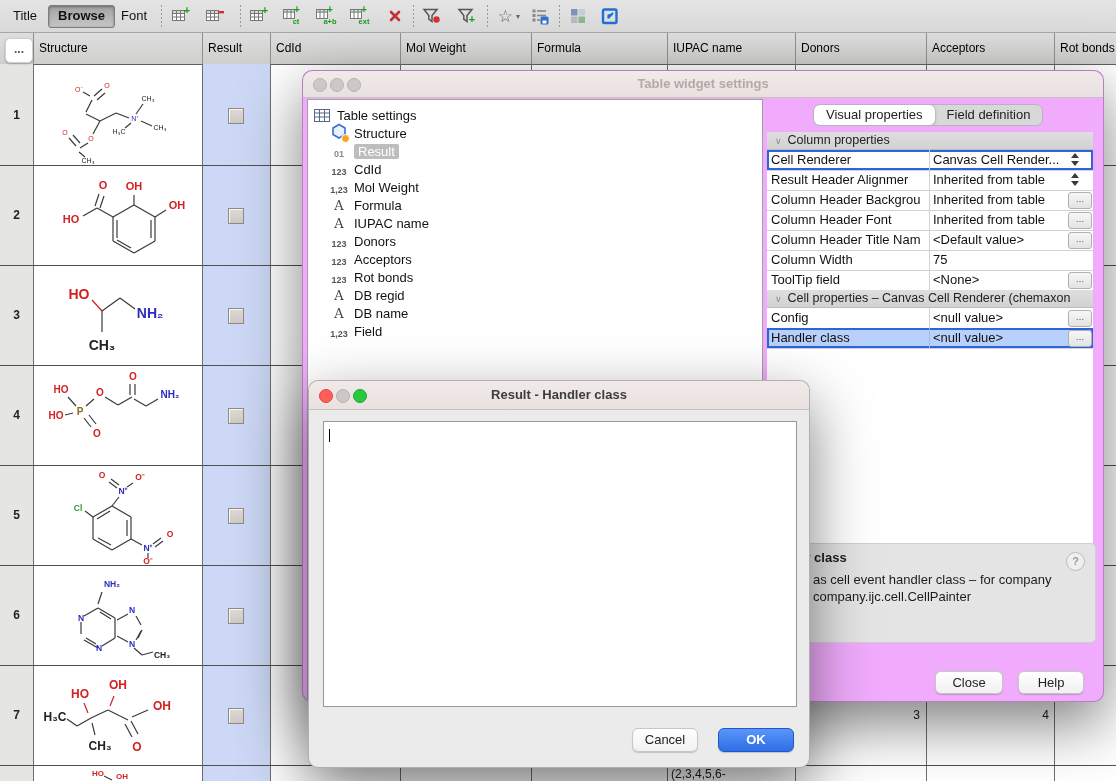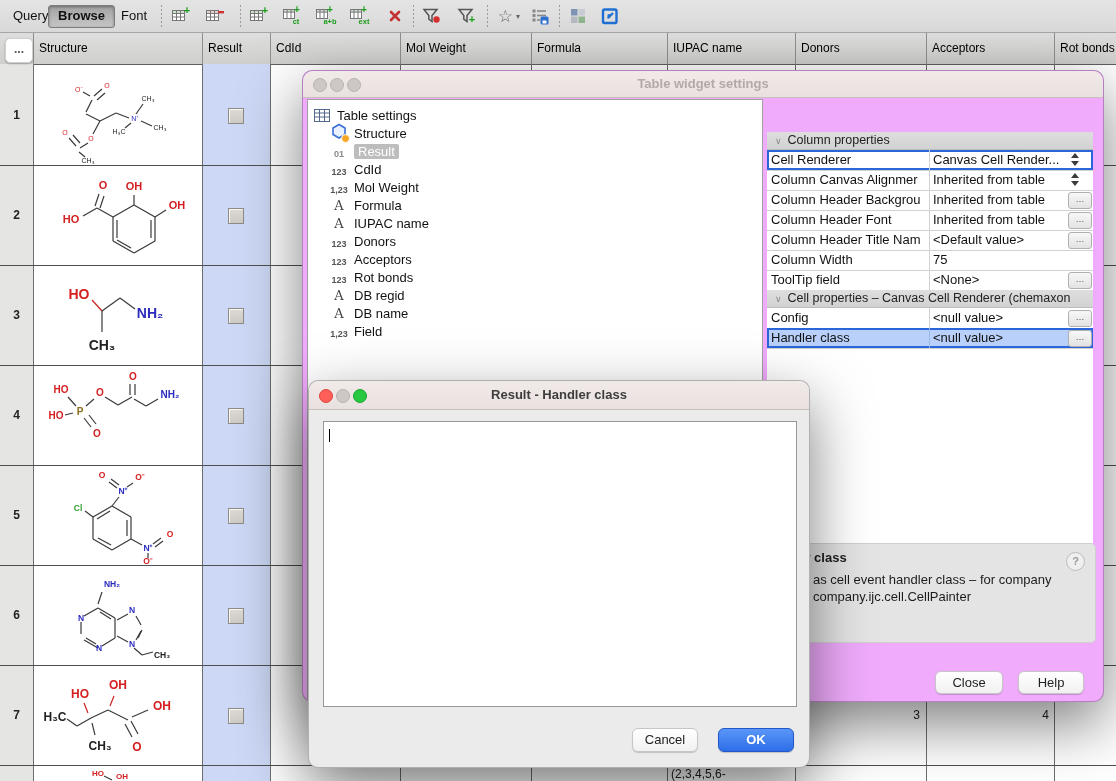--- a/index.html
+++ b/index.html
@@ -83,21 +83,21 @@
             line-height:16px}
   .caret{display:inline-block;width:1px;height:13px;background:#000;vertical-align:-2px}
   .helpfrag{position:absolute;font-size:13px;color:#1c1c1c;white-space:nowrap}
 </style>
 </head>
 <body>
 
 <div id="app">
 
   <div class="toolbar">
-    <div class="ttab" style="left:4px">Query</div>
+    <div class="ttab" style="left:4px">Title</div>
     <div class="ttab pressed" style="left:48px">Browse</div>
     <div class="ttab" style="left:112px">Font</div>
     <div class="tsep" style="left:161px"></div>
 
     <div class="tbtn" style="left:169px">
       <svg width="20" height="20">
           <rect x="1.5" y="4.5" width="12" height="10" fill="#fff" stroke="#777"></rect>
           <rect x="1.5" y="4.5" width="12" height="3" fill="#cfe0cf" stroke="#777"></rect>
           <line x1="5.5" y1="4.5" x2="5.5" y2="14.5" stroke="#777"></line>
           <line x1="9.5" y1="4.5" x2="9.5" y2="14.5" stroke="#777"></line>
@@ -508,34 +508,38 @@
       <div class="trow" style="left:20px;top:204px">
         <span class="tico serif">A</span>
         <span class="tlabel">DB name</span>
       </div>
       <div class="trow" style="left:20px;top:222px">
         <span class="tico">1,23</span>
         <span class="tlabel">Field</span>
       </div>
     </div>
 
+    <div class="tabcapsule" style="left:510px;top:33px">
+      <div class="seg on">Visual properties</div>
+      <div class="seg">Field definition</div>
+    </div>
 
     <div class="propwrap" style="left:464px;top:61px;width:326px;height:463px">
       <div class="secbar" style="top:0"><span class="chev">∨</span><span>Column properties</span></div>
 
       <div class="prow outlined" style="top:18px">
         <div class="plabel">Cell Renderer</div>
         <div class="pvalue">Canvas Cell Render...</div>
         <div class="pctrl"><svg width="14" height="15">
               <path d="M7 1 L11 6 L3 6 Z" fill="#3b3b3b"></path>
               <path d="M7 14 L11 9 L3 9 Z" fill="#3b3b3b"></path>
             </svg></div>
       </div>
       <div class="prow" style="top:38px">
-        <div class="plabel">Column Canvas Alignmer</div>
+        <div class="plabel">Result Header Alignmer</div>
         <div class="pvalue">Inherited from table</div>
         <div class="pctrl"><svg width="14" height="15">
               <path d="M7 1 L11 6 L3 6 Z" fill="#3b3b3b"></path>
               <path d="M7 14 L11 9 L3 9 Z" fill="#3b3b3b"></path>
             </svg></div>
       </div>
       <div class="prow" style="top:58px">
         <div class="plabel">Column Header Backgrou</div>
         <div class="pvalue">Inherited from table</div>
         <div class="pctrl">

